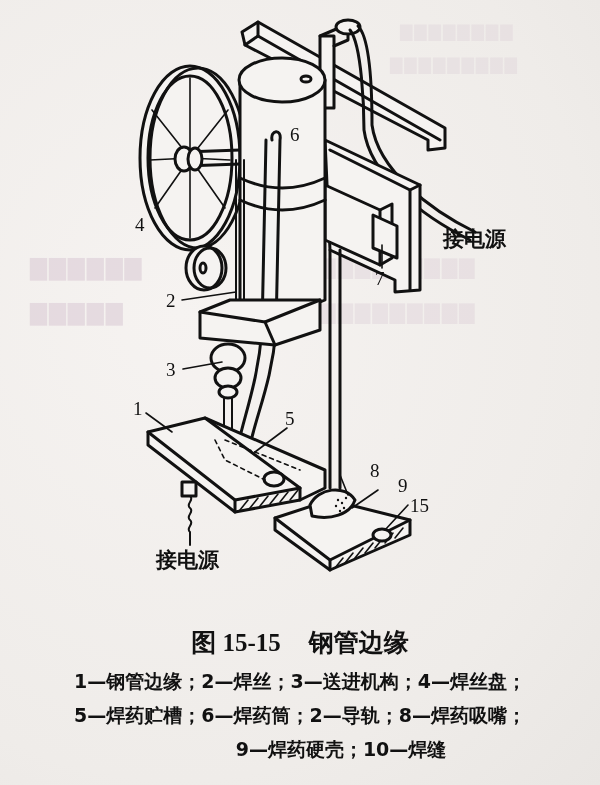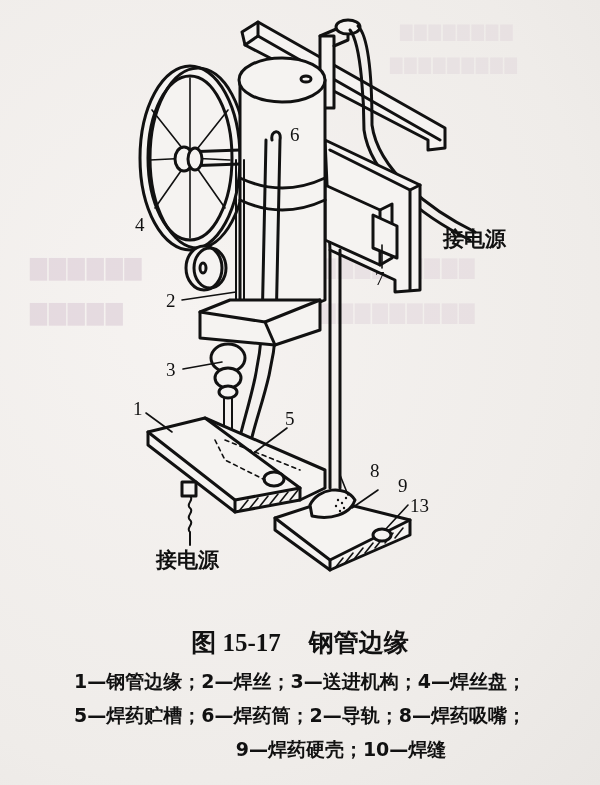--- a/index.html
+++ b/index.html
@@ -182,24 +182,24 @@
 
 <span class="lbl" style="left:133px;top:398px;">1</span>
 <span class="lbl" style="left:166px;top:290px;">2</span>
 <span class="lbl" style="left:166px;top:359px;">3</span>
 <span class="lbl" style="left:135px;top:214px;">4</span>
 <span class="lbl" style="left:285px;top:408px;">5</span>
 <span class="lbl" style="left:290px;top:124px;">6</span>
 <span class="lbl" style="left:375px;top:268px;">7</span>
 <span class="lbl" style="left:370px;top:460px;">8</span>
 <span class="lbl" style="left:398px;top:475px;">9</span>
-<span class="lbl" style="left:410px;top:495px;">13</span>
+<span class="lbl" style="left:410px;top:495px;">15</span>
 
 <span class="cn-lbl" style="left:443px;top:225px;">接电源</span>
 <span class="cn-lbl" style="left:156px;top:546px;">接电源</span>
 
 <div class="title">
-  <span class="num">图 15-17</span><span>钢管边缘</span>
+  <span class="num">图 15-15</span><span>钢管边缘</span>
 </div>
 
 <div class="legend" style="top:664px;">1—钢管边缘；2—焊丝；3—送进机构；4—焊丝盘；</div>
 <div class="legend" style="top:698px;">5—焊药贮槽；6—焊药筒；2—导轨；8—焊药吸嘴；</div>
 <div class="legend" style="top:732px;margin-left:41px;">9—焊药硬壳；10—焊缝</div>
 
 </body></html>

